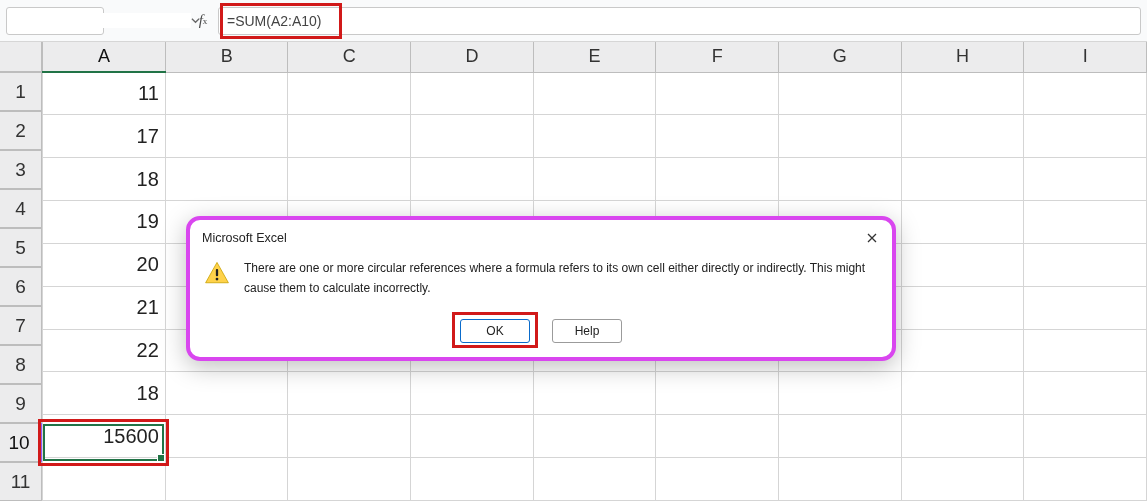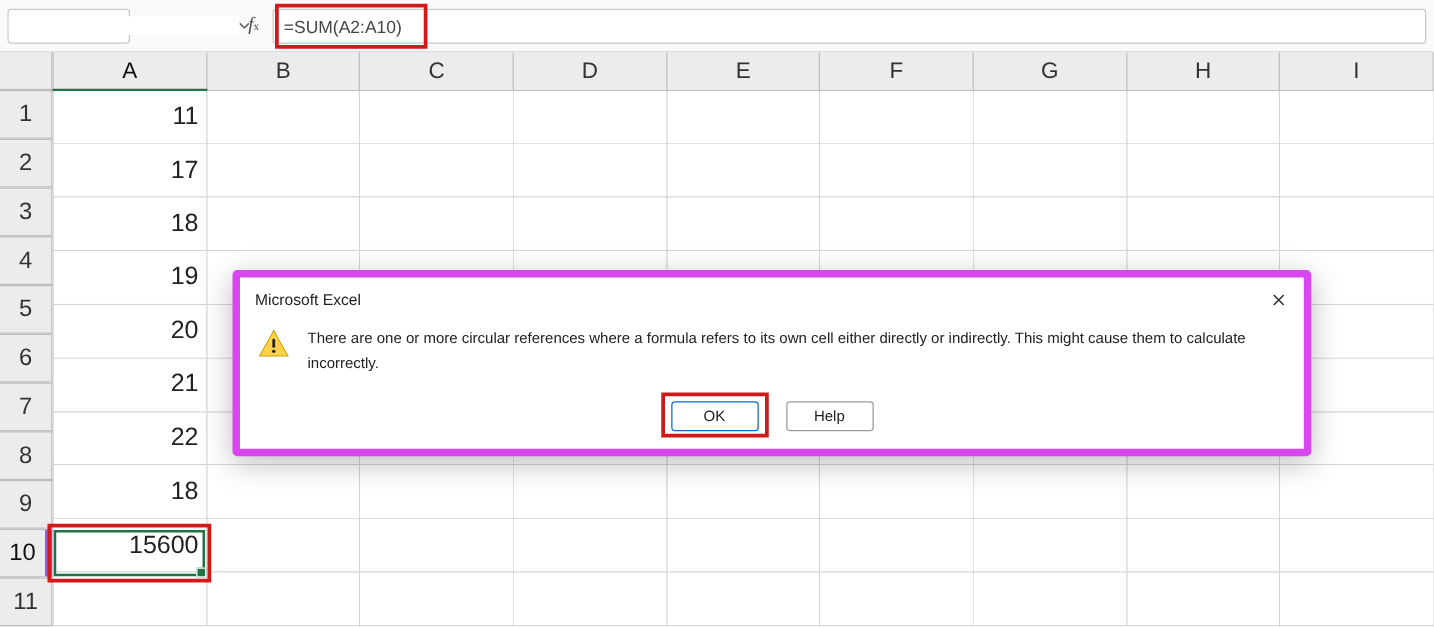--- a/index.html
+++ b/index.html
@@ -138,21 +138,21 @@
     background: #ececed;
     border: 1px solid #bdbdbd;
     border-left: none;
     display: flex;
     align-items: center;
     justify-content: center;
     font-size: 19px;
     color: #333;
   }
   .rowh.sel {
-    border-right: 6px solid #8b5cf6;
+    border-right: 4px solid #8b5cf6;
     color: #111;
   }
 
   table.grid td {
     height: 39px;
     border: 1px solid #d5d5d5;
     padding: 0 6px;
     font-size: 20px;
     color: #222;
     text-align: right;
@@ -181,24 +181,24 @@
     position: absolute;
     border: 3px solid #d11919;
     pointer-events: none;
   }
 
   
   .dialog {
     position: absolute;
     left: 186px;
     top: 216px;
-    width: 863px;
-    background: #fff;
-    border: 6px solid #d946ef;
-    border-radius: 4px;
+    width: 710px;
+    background: #fff;
+    border: 4px solid #d946ef;
+    border-radius: 14px;
     box-shadow: 0 6px 24px rgba(0,0,0,0.25);
     font-size: 12px;
   }
   .dlg-title {
     display: flex;
     align-items: center;
     justify-content: space-between;
     padding: 8px 10px 4px 12px;
     font-size: 12.5px;
     color: #222;

